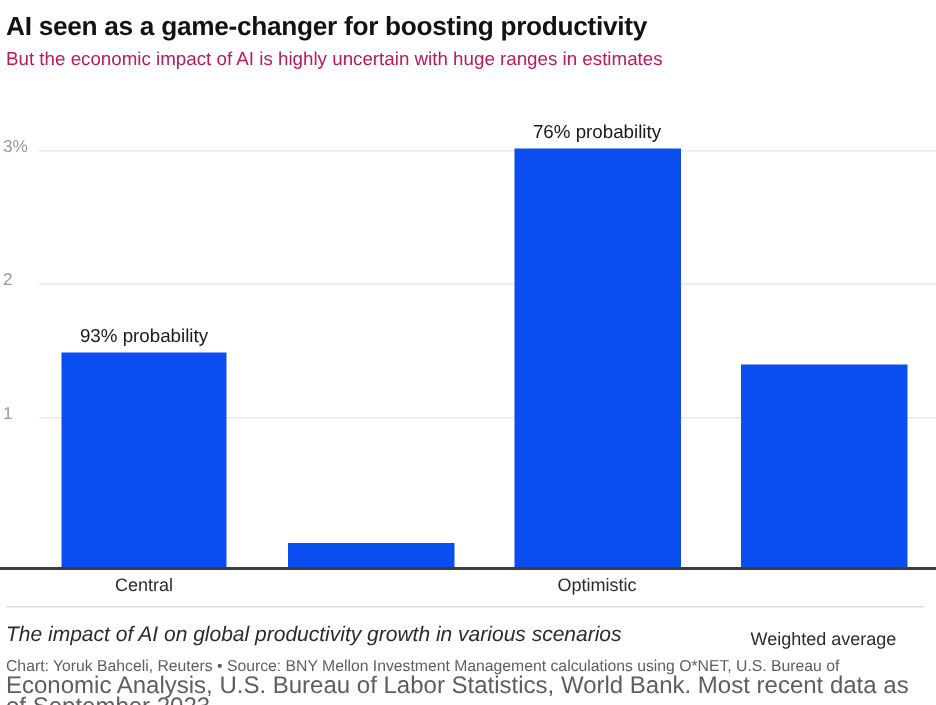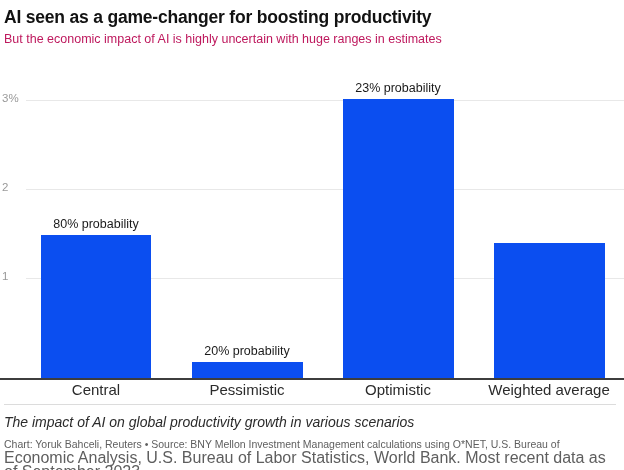--- a/index.html
+++ b/index.html
@@ -107,21 +107,21 @@
 
   .xlabels {
     position: absolute;
     left: 0;
     top: 316px;
     width: 624px;
     height: 18px;
   }
   .xtick {
     position: absolute;
-    font-size: 15px;
+    font-size: 12px;
     color: #2b2b2b;
     line-height: 16px;
     text-align: center;
     white-space: nowrap;
   }
 
   
   .footer {
     position: absolute;
     left: 0;
@@ -184,38 +184,36 @@
       <div class="gridline" style="top:123px;"></div>
       <div class="gridline" style="top:212px;"></div>
 
       <div class="ytick" style="top:26px;">3%</div>
       <div class="ytick" style="top:115px;">2</div>
       <div class="ytick" style="top:204px;">1</div>
 
       <div class="bars-layer">
 
         <div class="bar" style="left:41px; width:110px; top:169px; height:143px;"></div>
-        <div class="bar-label" style="left:21px; top:151px; width:150px;">80% probability</div>
+        <div class="bar-label" style="left:21px; top:151px; width:150px;">93% probability</div>
 
         <div class="bar" style="left:192px; width:111px; top:296px; height:16px;"></div>
-        <div class="bar-label" style="left:172px; top:278px; width:150px;">20% probability</div>
 
         <div class="bar" style="left:343px; width:111px; top:33px; height:279px;"></div>
-        <div class="bar-label" style="left:323px; top:15px; width:150px;">23% probability</div>
+        <div class="bar-label" style="left:323px; top:15px; width:150px;">76% probability</div>
 
         <div class="bar" style="left:494px; width:111px; top:177px; height:135px;"></div>
       </div>
 
       <div class="axis-baseline"></div>
 
       <div class="xlabels">
         <div class="xtick" style="left:21px; width:150px;">Central</div>
-        <div class="xtick" style="left:172px; width:150px;">Pessimistic</div>
         <div class="xtick" style="left:323px; width:150px;">Optimistic</div>
-        <div class="xtick" style="left:474px; width:150px;">Weighted average</div>
+        <div class="xtick" style="left:474px; width:150px;margin-top:36px;">Weighted average</div>
       </div>
 
     </div>
   </div>
 
   <div class="footer">
     <div class="footer-rule"></div>
     <div class="footer-note">The impact of AI on global productivity growth in various scenarios</div>
     <div class="footer-credit">Chart: Yoruk Bahceli, Reuters • Source: BNY Mellon Investment Management calculations using O*NET, U.S. Bureau of</div>
     <div class="footer-credit-line2">Economic Analysis, U.S. Bureau of Labor Statistics, World Bank. Most recent data as of September 2023</div>

